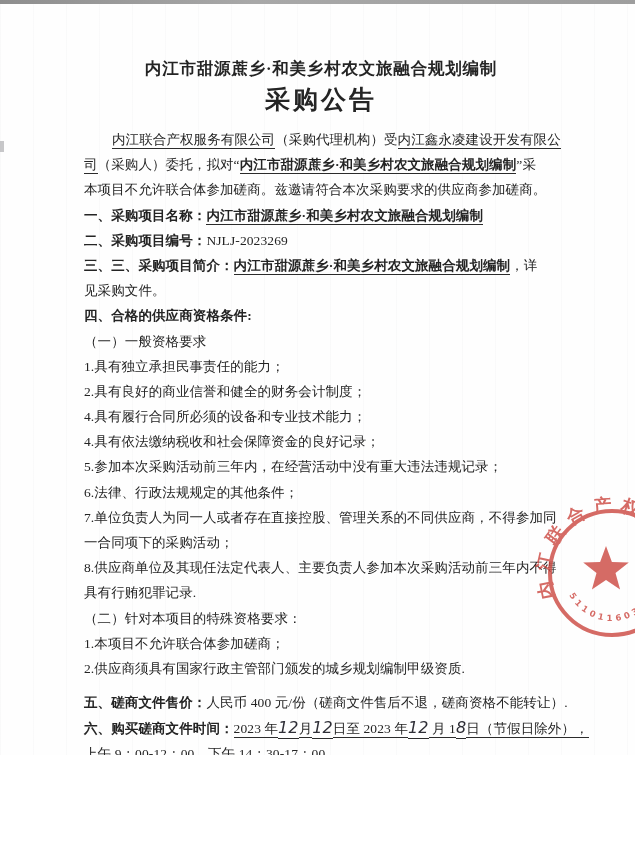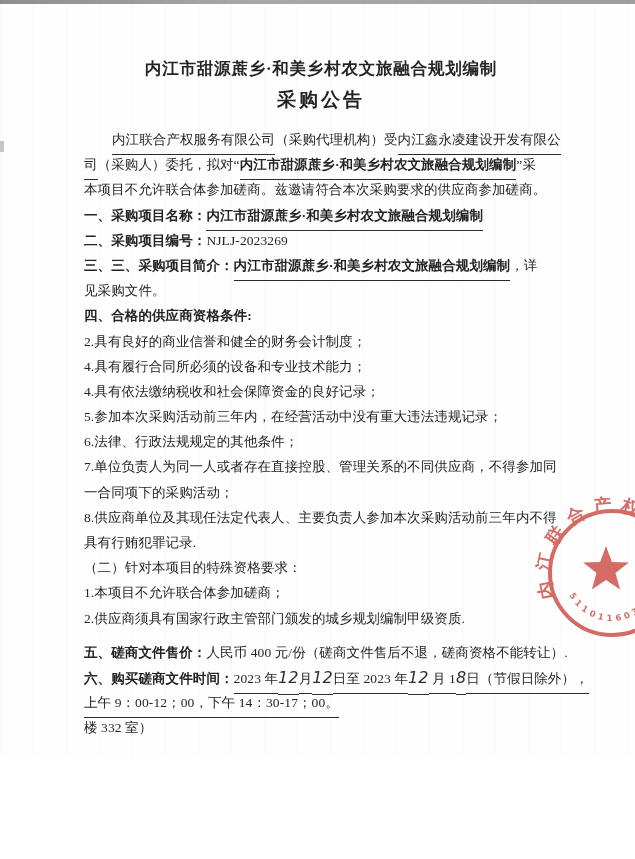--- a/index.html
+++ b/index.html
@@ -41,21 +41,21 @@
   }
   .title1 {
     font-size: 16.5px;
     font-weight: bold;
     text-align: center;
     letter-spacing: 0.8px;
     line-height: 24px;
     white-space: nowrap;
   }
   .title2 {
-    font-size: 19px;
+    font-size: 25px;
     font-weight: bold;
     text-align: center;
     letter-spacing: 3px;
     line-height: 24px;
     margin-top: 7px;
   }
   .doc-body {
     margin-top: 15px;
     font-size: 13.5px;
     letter-spacing: 0.1px;
@@ -63,21 +63,21 @@
   .doc-line {
     line-height: 25.2px;
     height: 25.2px;
     white-space: nowrap;
   }
   .doc-line.indent { text-indent: 28px; }
   .doc-line.gap-before { margin-top: 9px; }
   .seg-b { font-weight: bold; }
   .seg-u {
     border-bottom: 1px solid #2b2b2b;
-    padding-bottom: 7px;
+    padding-bottom: 1px;
   }
   .seg-hw {
     font-family: "DejaVu Sans", sans-serif;
     font-style: italic;
     font-size: 16px;
     color: #2e2e36;
   }
   .seal-svg {
     position: absolute;
     left: 512px;
@@ -107,20 +107,22 @@
     <div class="title2">采购公告</div>
     <div class="doc-body">
         <div class="doc-line indent"><span class="seg-u">内江联合产权服务有限公司</span><span>（采购代理机构）受</span><span class="seg-u">内江鑫永凌建设开发有限公</span></div>
         <div class="doc-line"><span class="seg-u">司</span><span>（采购人）委托，拟对“</span><span class="seg-b seg-u">内江市甜源蔗乡·和美乡村农文旅融合规划编制</span><span>”采</span></div>
         <div class="doc-line"><span>本项目不允许联合体参加磋商。兹邀请符合本次采购要求的供应商参加磋商。</span></div>
         <div class="doc-line"><span class="seg-b">一、采购项目名称：</span><span class="seg-b seg-u">内江市甜源蔗乡·和美乡村农文旅融合规划编制</span></div>
         <div class="doc-line"><span class="seg-b">二、采购项目编号：</span><span>NJLJ-2023269</span></div>
         <div class="doc-line"><span class="seg-b">三、三、采购项目简介：</span><span class="seg-b seg-u">内江市甜源蔗乡·和美乡村农文旅融合规划编制</span><span>，详</span></div>
         <div class="doc-line"><span>见采购文件。</span></div>
         <div class="doc-line"><span class="seg-b">四、合格的供应商资格条件:</span></div>
+        <div class="doc-line"><span>（一）一般资格要求</span></div>
+        <div class="doc-line"><span>1.具有独立承担民事责任的能力；</span></div>
         <div class="doc-line"><span>2.具有良好的商业信誉和健全的财务会计制度；</span></div>
         <div class="doc-line"><span>4.具有履行合同所必须的设备和专业技术能力；</span></div>
         <div class="doc-line"><span>4.具有依法缴纳税收和社会保障资金的良好记录；</span></div>
         <div class="doc-line"><span>5.参加本次采购活动前三年内，在经营活动中没有重大违法违规记录；</span></div>
         <div class="doc-line"><span>6.法律、行政法规规定的其他条件；</span></div>
         <div class="doc-line"><span>7.单位负责人为同一人或者存在直接控股、管理关系的不同供应商，不得参加同</span></div>
         <div class="doc-line"><span>一合同项下的采购活动；</span></div>
         <div class="doc-line"><span>8.供应商单位及其现任法定代表人、主要负责人参加本次采购活动前三年内不得</span></div>
         <div class="doc-line"><span>具有行贿犯罪记录.</span></div>
         <div class="doc-line"><span>（二）针对本项目的特殊资格要求：</span></div>

